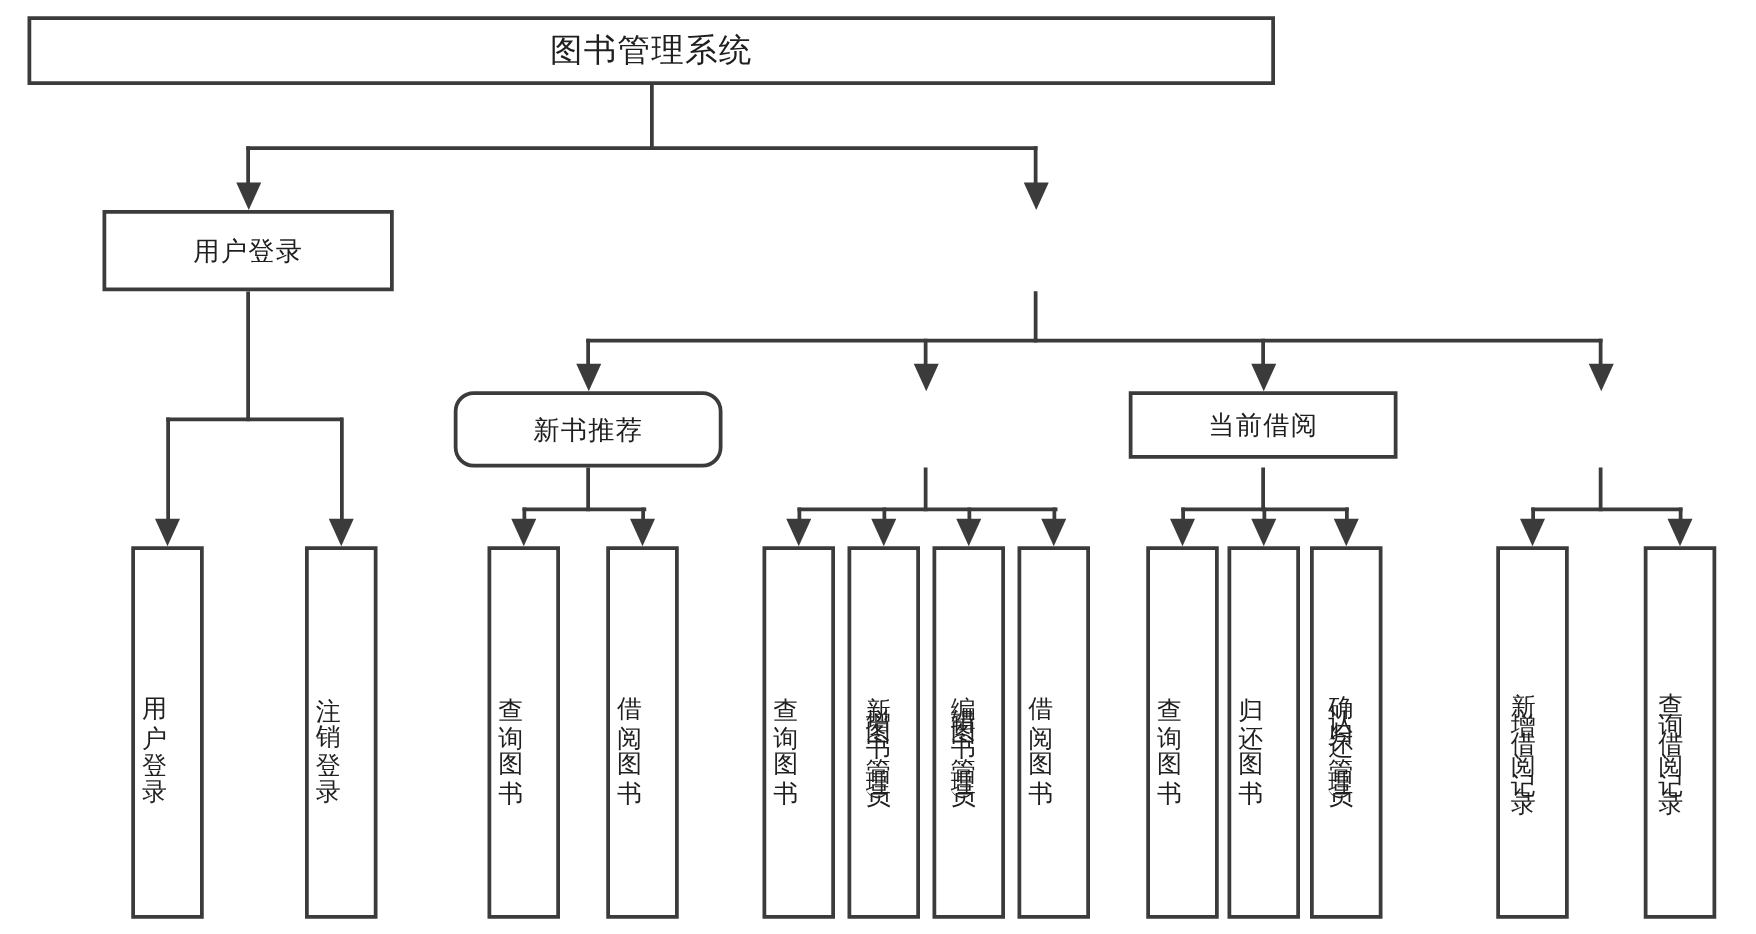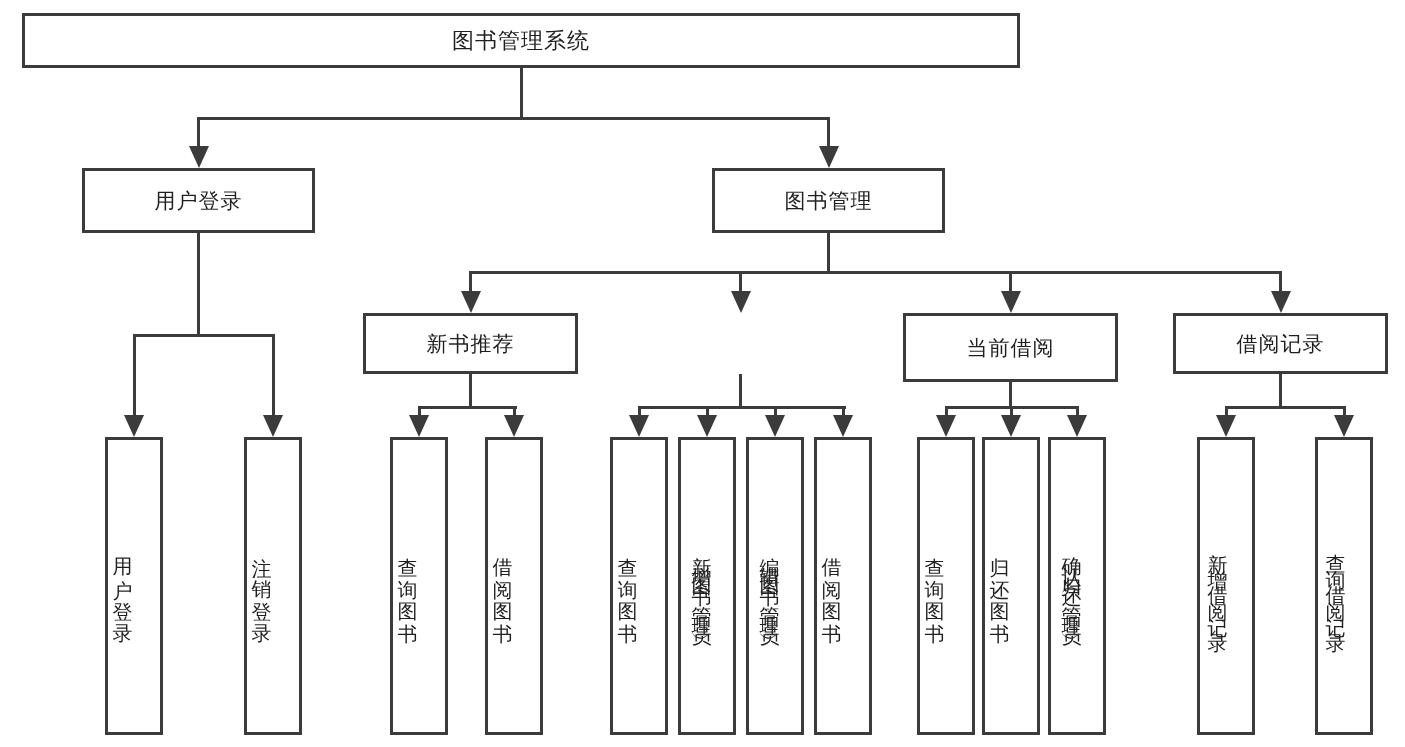--- a/index.html
+++ b/index.html
@@ -16,21 +16,21 @@
     box-sizing: border-box;
     border: 3px solid #3b3b3b;
     background: #ffffff;
     display: flex;
     align-items: center;
     justify-content: center;
     color: #1f1f1f;
     z-index: 2;
   }
   .hnode { font-size: 21px; letter-spacing: 1px; }
-  .root  { font-size: 22px; }
+  .root  { font-size: 26px; }
   .vnode { font-size: 20px; }
   .vtext {
     writing-mode: vertical-rl;
     text-orientation: mixed;
     letter-spacing: 22px;
     line-height: 1;
     white-space: nowrap;
     
     margin-block-start: 22px;
   }
@@ -71,50 +71,44 @@
   <div class="line" style="left:519.5px; top:66px; width:3px; height:53px;"></div>
   <div class="line" style="left:197px; top:117px; width:633px; height:3px;"></div>
   <div class="line" style="left:197px; top:117px; width:3px; height:33px;"></div>
   <div class="arrow" style="left:188.5px; top:146px;"></div>
   <div class="line" style="left:827px; top:117px; width:3px; height:33px;"></div>
   <div class="arrow" style="left:818.5px; top:146px;"></div>
 
   <div class="node hnode" style="left:82px; top:168px; width:233px; height:65px;">
     <span>用户登录</span>
   </div>
-  <div class="node hnode" style="left:712px; top:168px; width:233px; height:65px;">
-    <span>图书管理</span>
-  </div>
 
   <div class="line" style="left:197px; top:233px; width:3px; height:104px;"></div>
   <div class="line" style="left:132.5px; top:334px; width:141px; height:3px;"></div>
   <div class="line" style="left:132.5px; top:334px; width:3px; height:85px;"></div>
   <div class="arrow" style="left:124px; top:415px;"></div>
   <div class="line" style="left:271.5px; top:334px; width:3px; height:85px;"></div>
   <div class="arrow" style="left:263px; top:415px;"></div>
 
   <div class="line" style="left:827px; top:233px; width:3px; height:41px;"></div>
   <div class="line" style="left:469px; top:271px; width:813px; height:3px;"></div>
   <div class="line" style="left:469px; top:271px; width:3px; height:24px;"></div>
   <div class="arrow" style="left:460.5px; top:291px;"></div>
   <div class="line" style="left:739px; top:271px; width:3px; height:24px;"></div>
   <div class="arrow" style="left:730.5px; top:291px;"></div>
   <div class="line" style="left:1009px; top:271px; width:3px; height:24px;"></div>
   <div class="arrow" style="left:1000.5px; top:291px;"></div>
   <div class="line" style="left:1279px; top:271px; width:3px; height:24px;"></div>
   <div class="arrow" style="left:1270.5px; top:291px;"></div>
 
-  <div class="node hnode" style="left:363px; top:313px; width:215px; height:61px;">
+  <div class="node hnode" style="left:363px; top:313px; width:215px; height:61px;border-radius:16px;">
     <span>新书推荐</span>
   </div>
-  <div class="node hnode" style="left:903px; top:313px; width:215px; height:69px;">
+  <div class="node hnode" style="left:903px; top:313px; width:215px; height:54px;">
     <span>当前借阅</span>
-  </div>
-  <div class="node hnode" style="left:1173px; top:313px; width:215px; height:61px;">
-    <span>借阅记录</span>
   </div>
 
   <div class="line" style="left:469px; top:374px; width:3px; height:35px;"></div>
   <div class="line" style="left:417.5px; top:406px; width:99px; height:3px;"></div>
   <div class="line" style="left:417.5px; top:406px; width:3px; height:13px;"></div>
   <div class="arrow" style="left:409px; top:415px;"></div>
   <div class="line" style="left:512.5px; top:406px; width:3px; height:13px;"></div>
   <div class="arrow" style="left:504px; top:415px;"></div>
 
   <div class="line" style="left:739px; top:374px; width:3px; height:35px;"></div>

